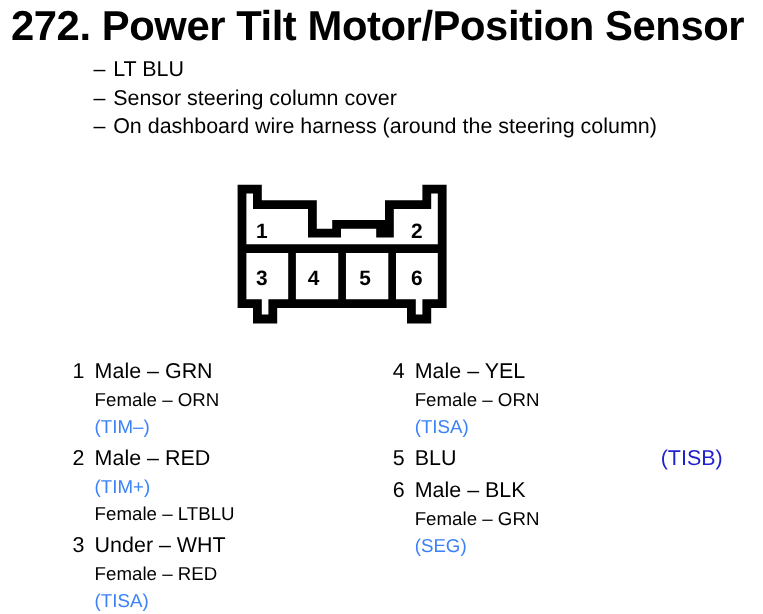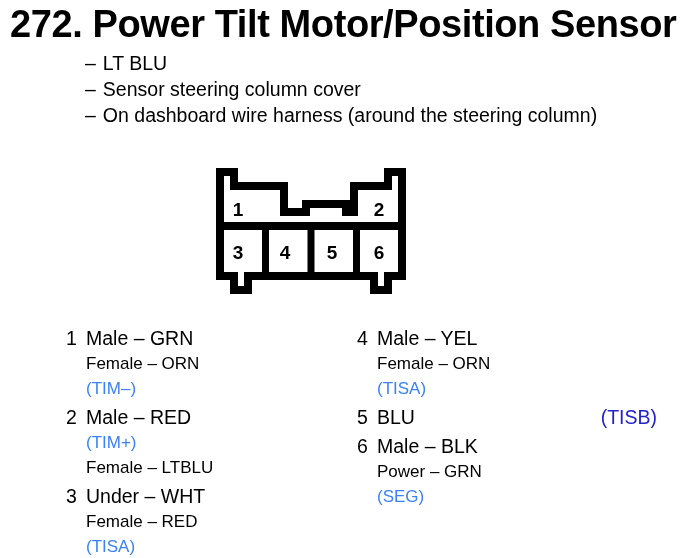--- a/index.html
+++ b/index.html
@@ -241,19 +241,19 @@
         <span class="pin-body">BLU</span>
         <span class="inline-signal">(TISB)</span>
       </div>
     </div>
 
     <div class="pin-entry">
       <div class="pin-row">
         <span class="pin-index">6</span>
         <span class="pin-body">Male – BLK</span>
       </div>
-      <div class="pin-sub">Power – GRN</div>
+      <div class="pin-sub">Female – GRN</div>
       <div class="pin-sub signal">(SEG)</div>
     </div>
 
   </div>
 
 </div>
 
 </body></html>

